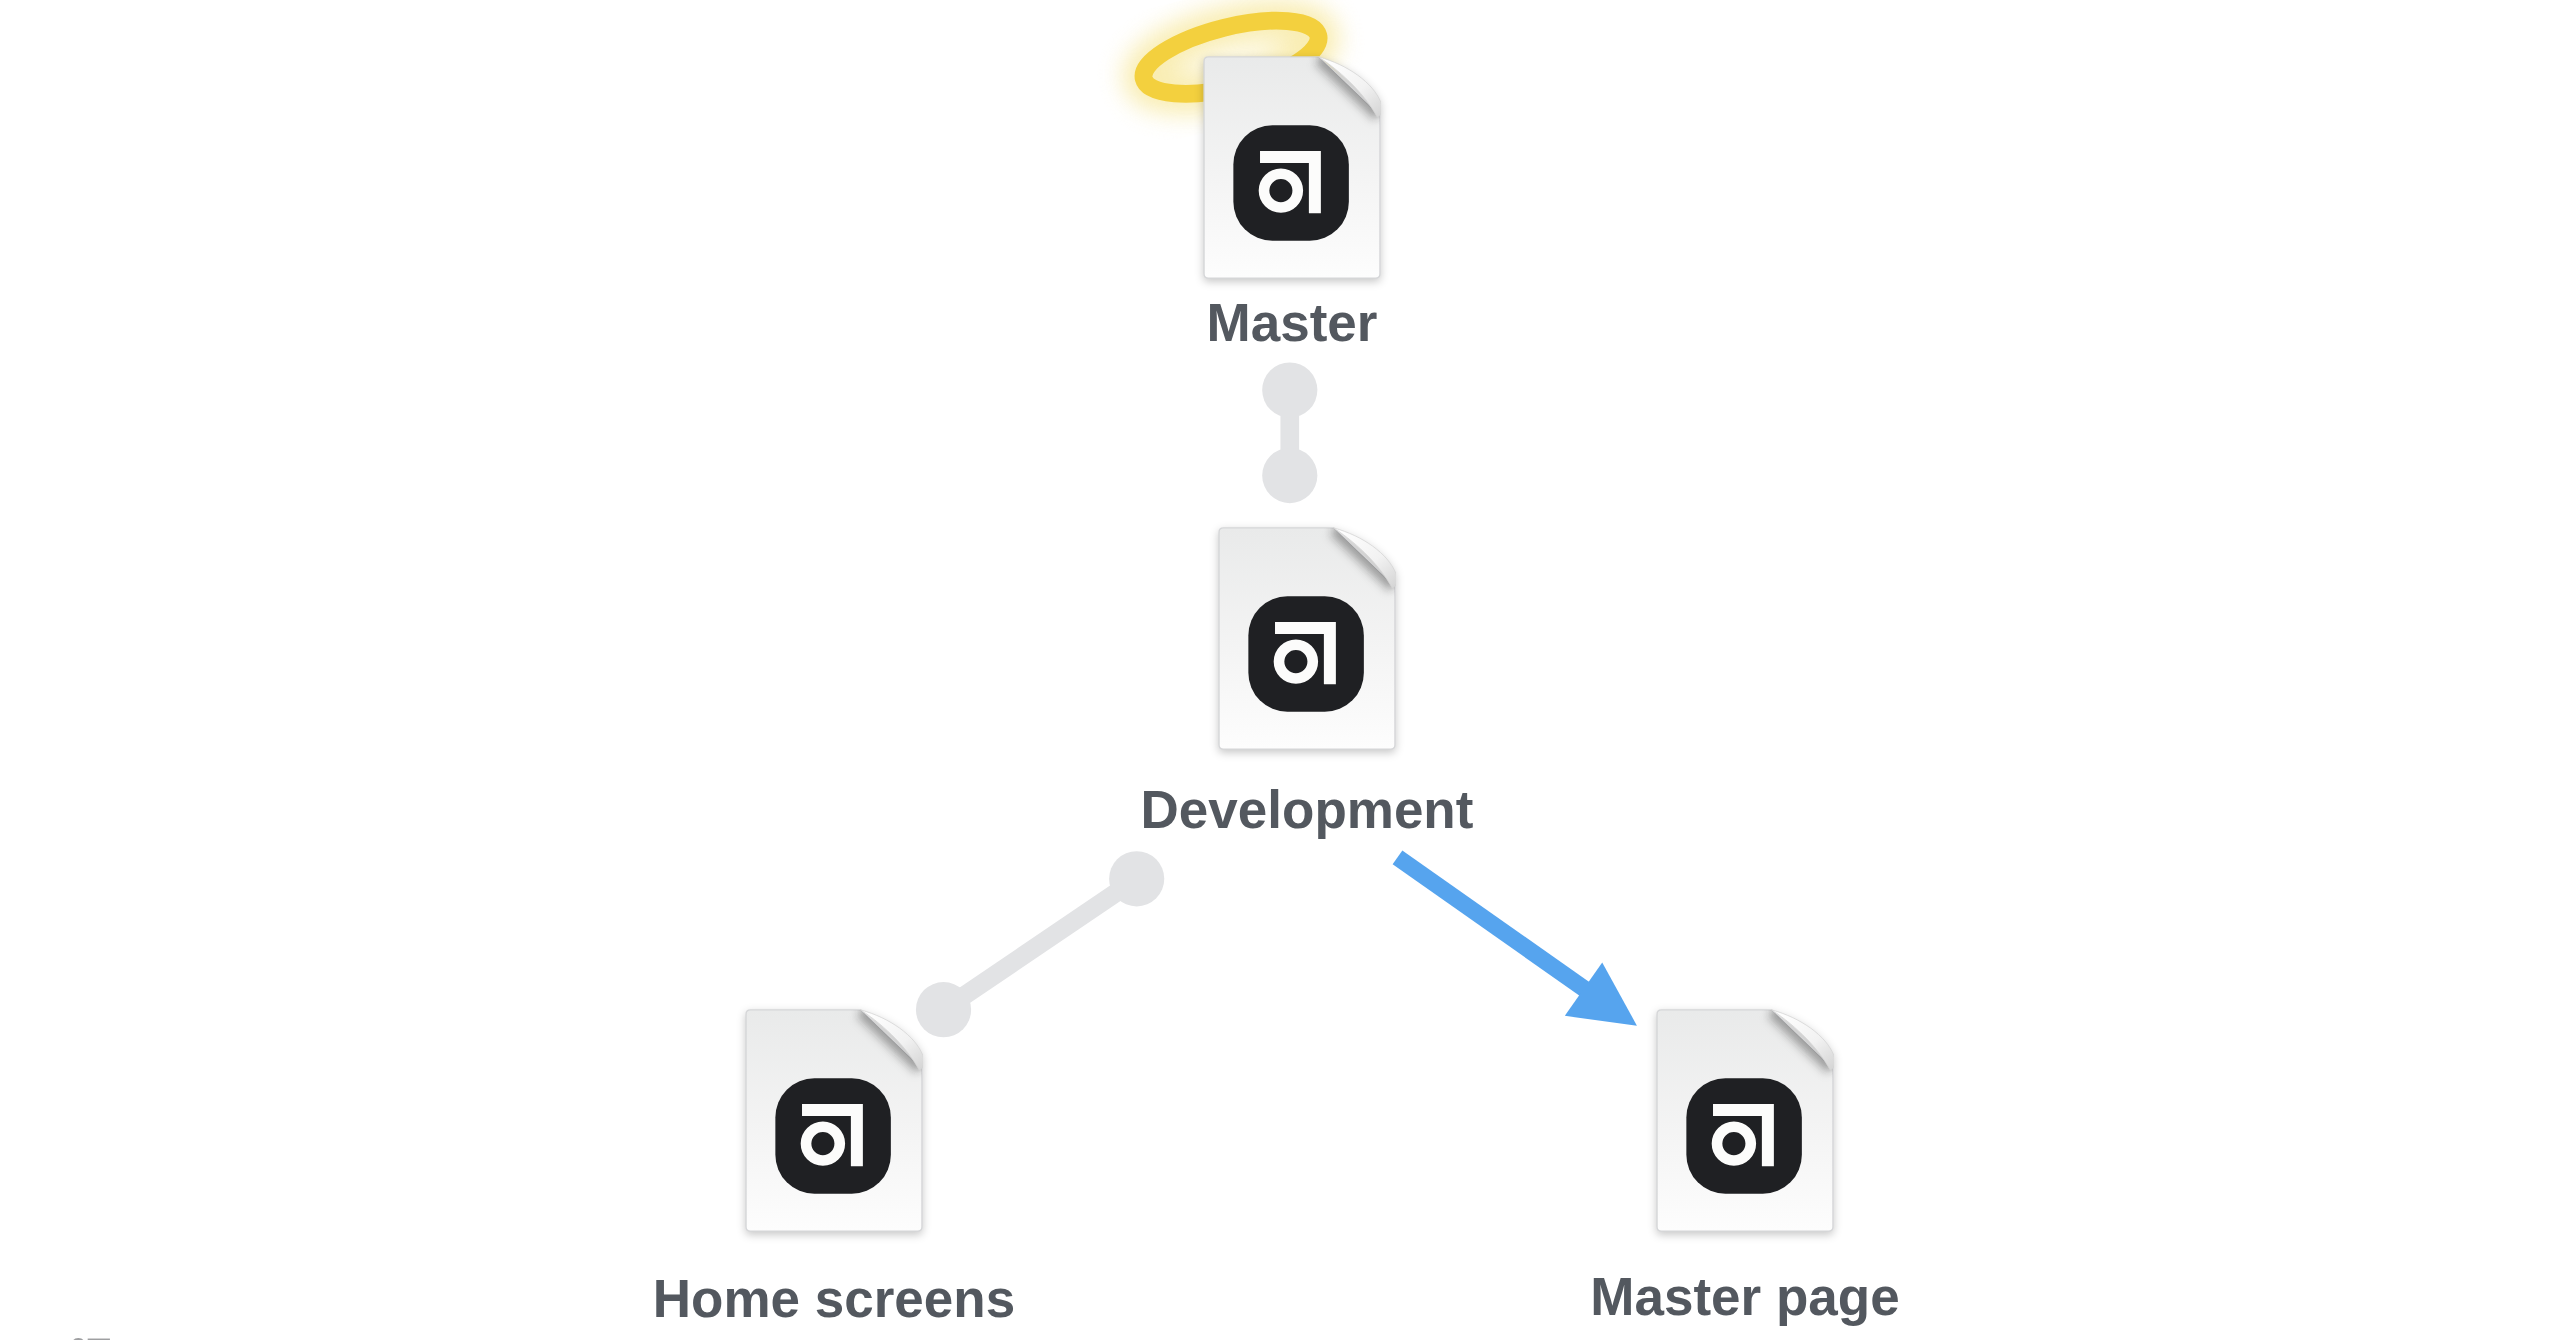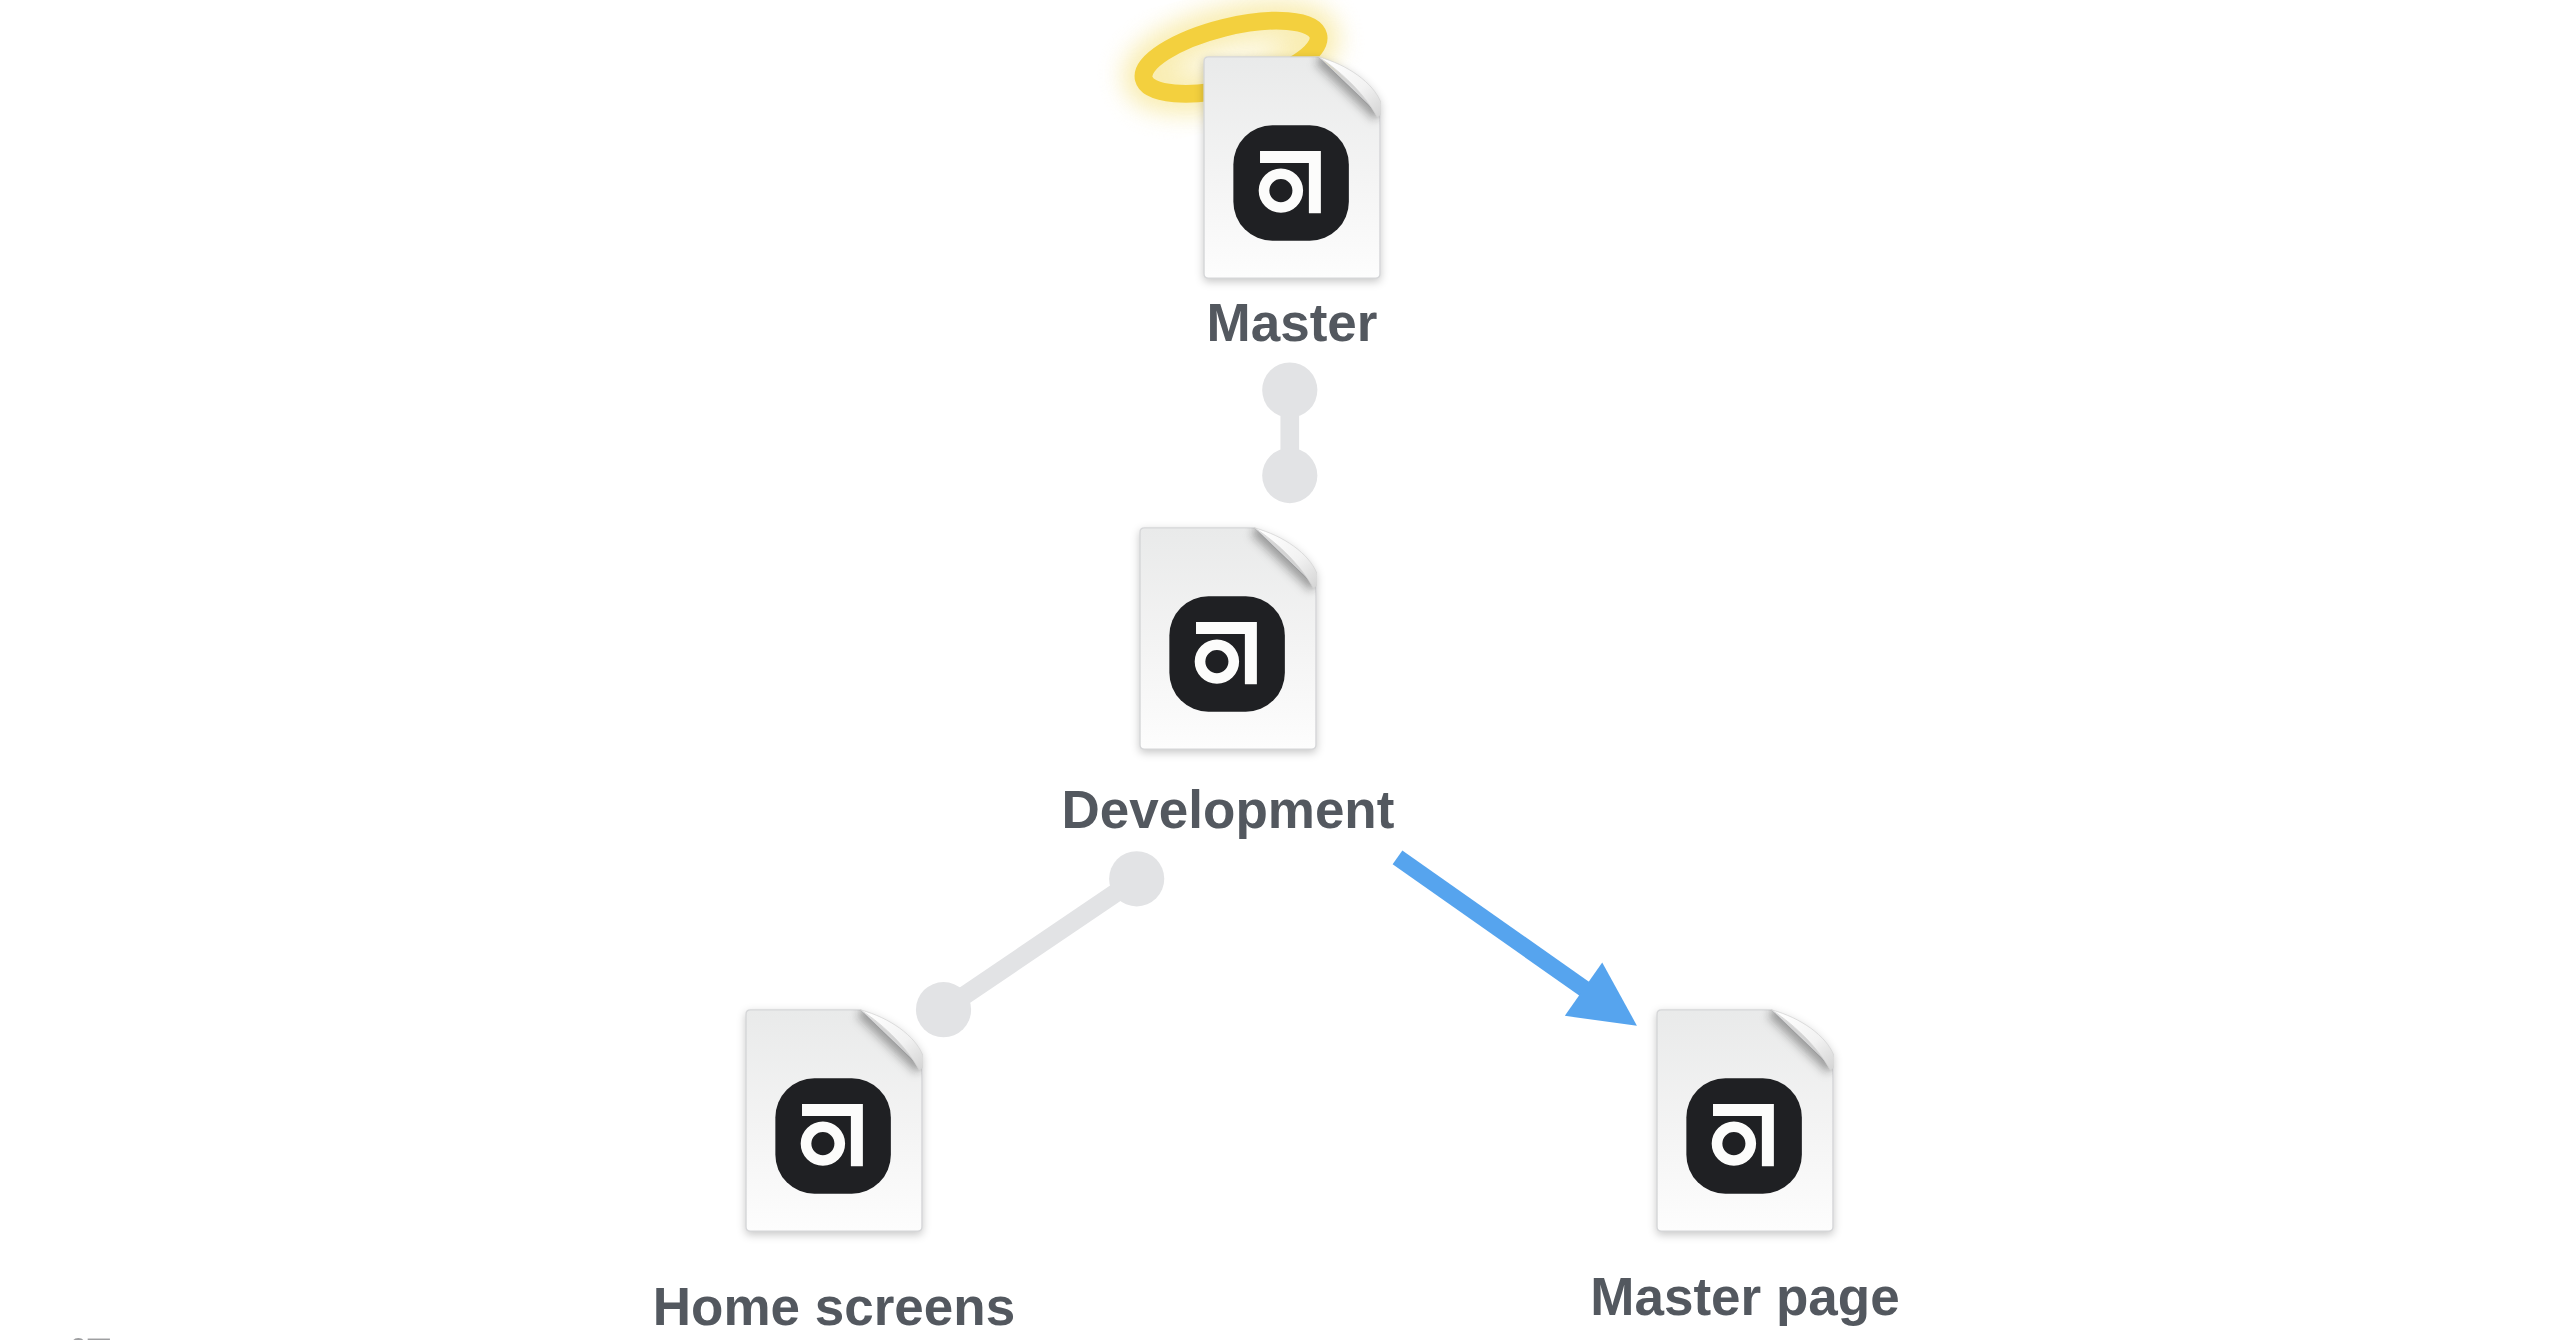--- a/index.html
+++ b/index.html
@@ -50,21 +50,21 @@
     fill: var(--arrow-blue, #56a4ee);
   }
   .fragment-shape {
     fill: #9e9fa1;
   }
   .node {
     position: absolute;
     width: 144px;
   }
   .node-master        { left: 1203px; top: 56px;   }
-  .node-development   { left: 1139px; top: 527px;  }
+  .node-development   { left: 1218px; top: 527px;  }
   .node-home-screens  { left: 745px;  top: 1009px; }
   .node-profile-page  { left: 1656px; top: 1009px; }
   .file-icon {
     display: block;
     width: 178px;
     height: 223px;
     filter: drop-shadow(0 3.6px 4.5px rgba(0,0,0,0.22));
   }
   .file-label {
     position: absolute;
@@ -72,21 +72,21 @@
     transform: translateX(-50%);
     white-space: nowrap;
     font-size: 53px;
     font-weight: 700;
     letter-spacing: 0px;
     color: var(--label-gray, #53585f);
     line-height: 1;
   }
   .node-master       .file-label { top: 240px; }
   .node-development  .file-label { top: 256px; }
-  .node-home-screens .file-label { top: 271px; }
+  .node-home-screens .file-label { top: 263px; }
   .node-profile-page .file-label { top: 261px; }
   .logo-squircle { fill: var(--logo-black, #1f2023); }
   .logo-glyph-bar { fill: #fcfcfb; }
   .logo-glyph-ring { fill: none; stroke: #fcfcfb; stroke-width: 12; }
   .page-body { fill: url(#page-grad); stroke: #d5d6d8; stroke-width: 1.5; }
   .page-flap { fill: url(#flap-grad); stroke: #d2d2d2; stroke-width: 0.8; }
 </style>
 </head>
 <body>
 

